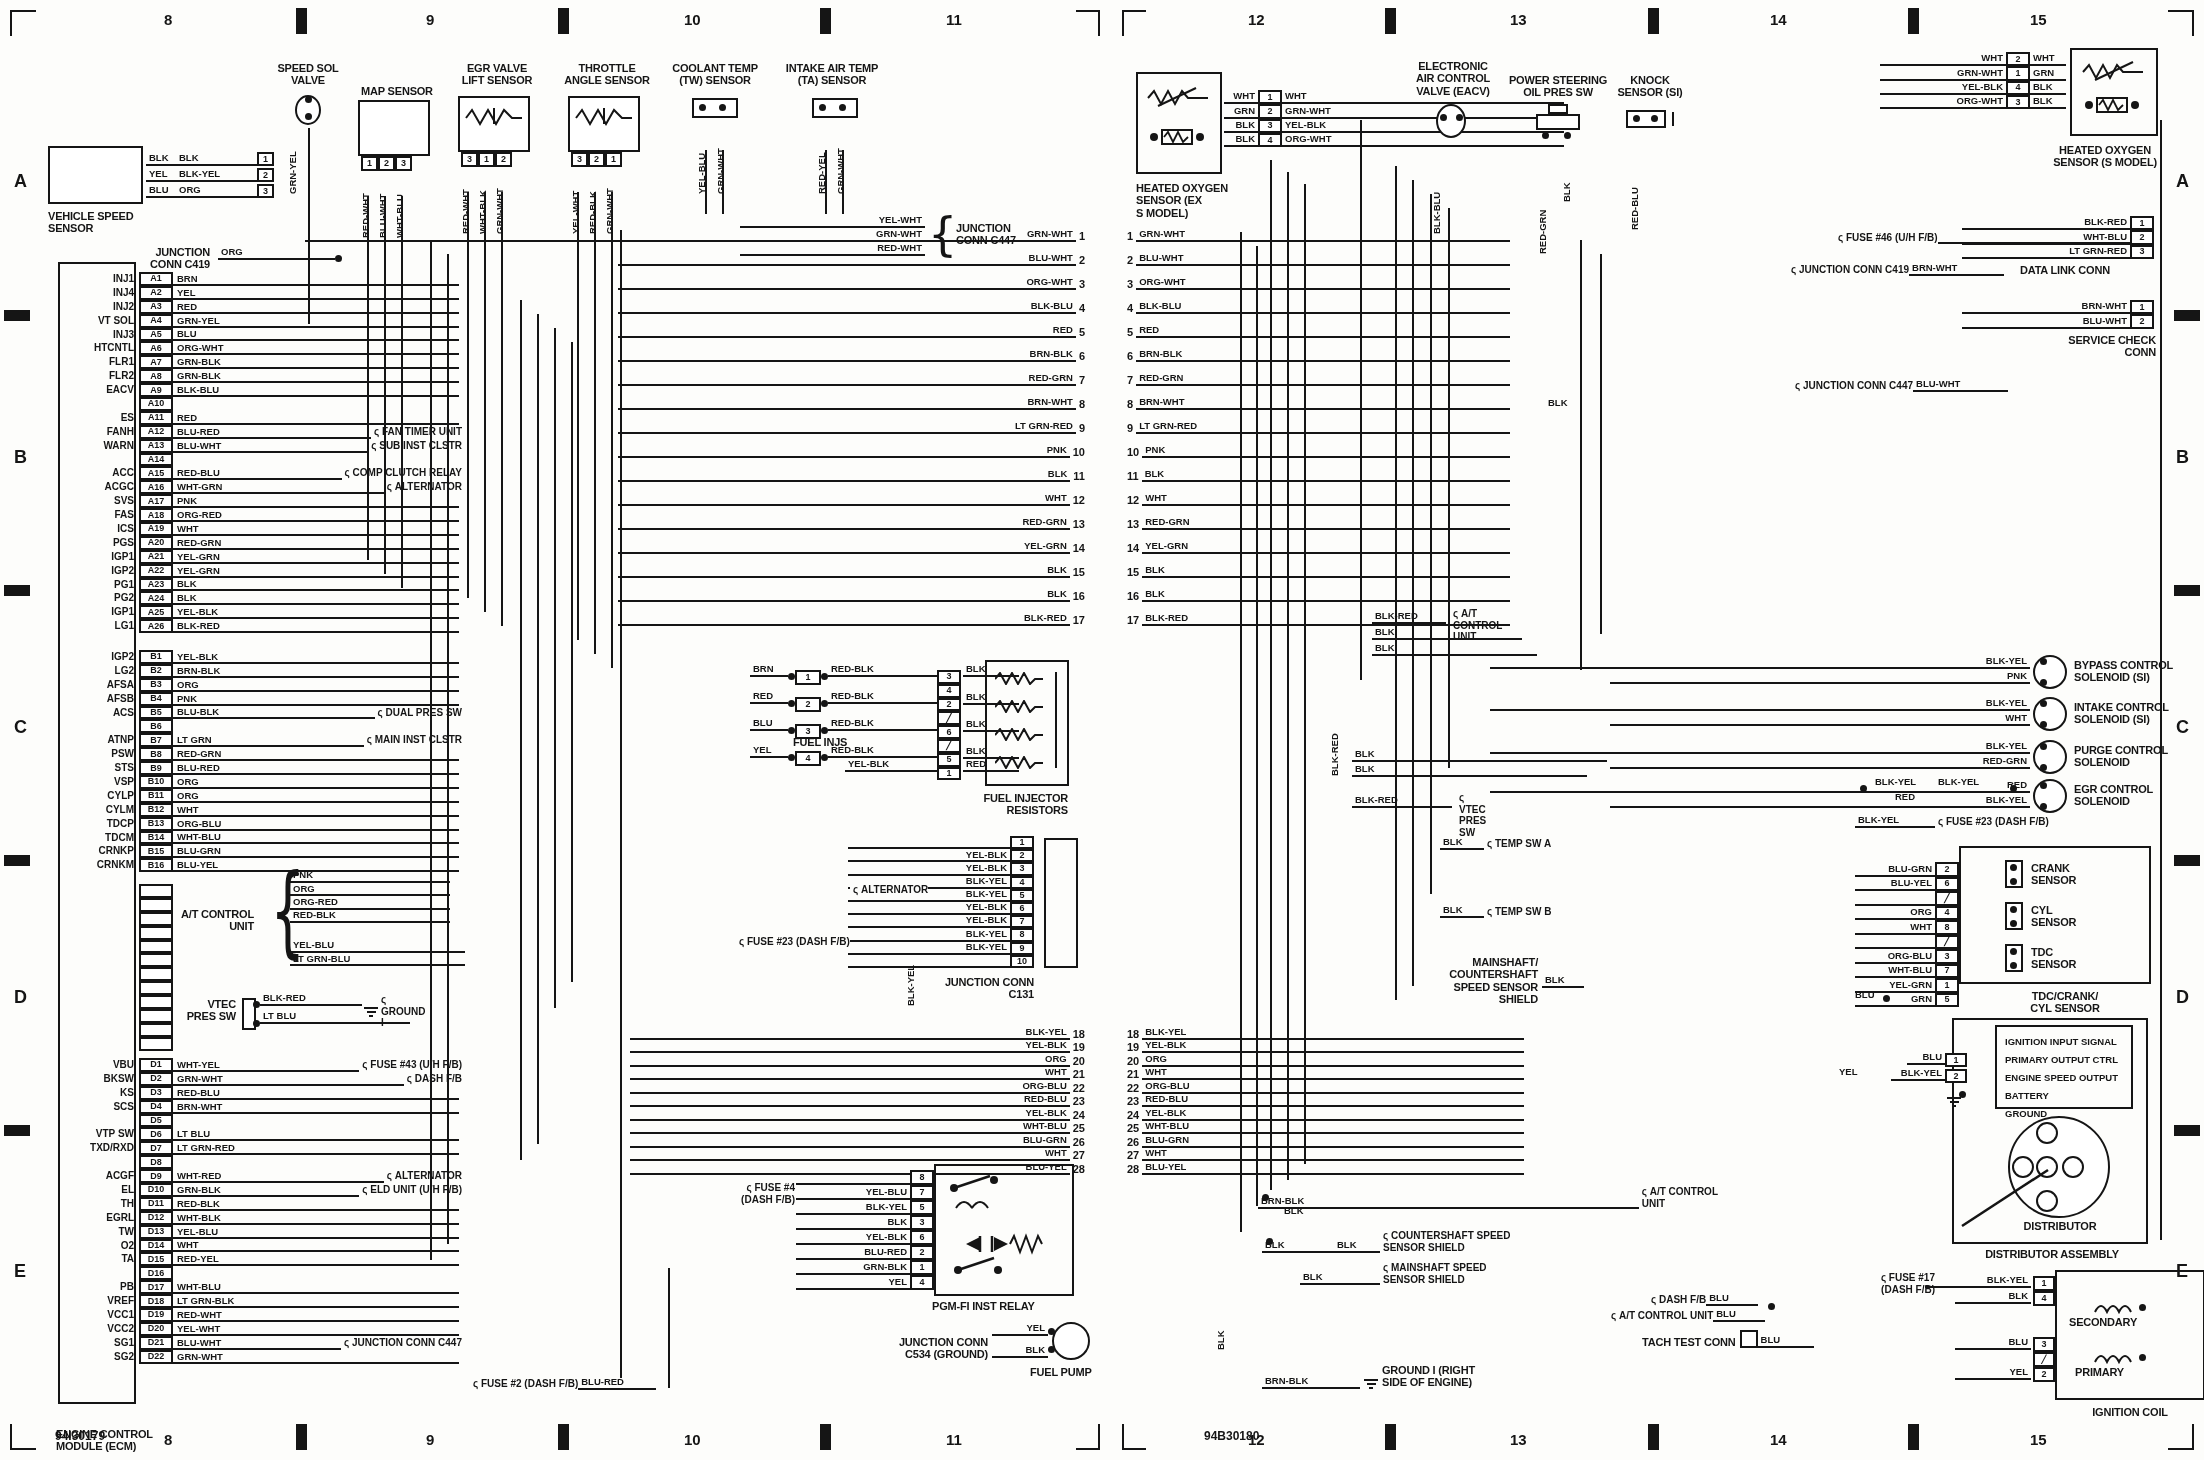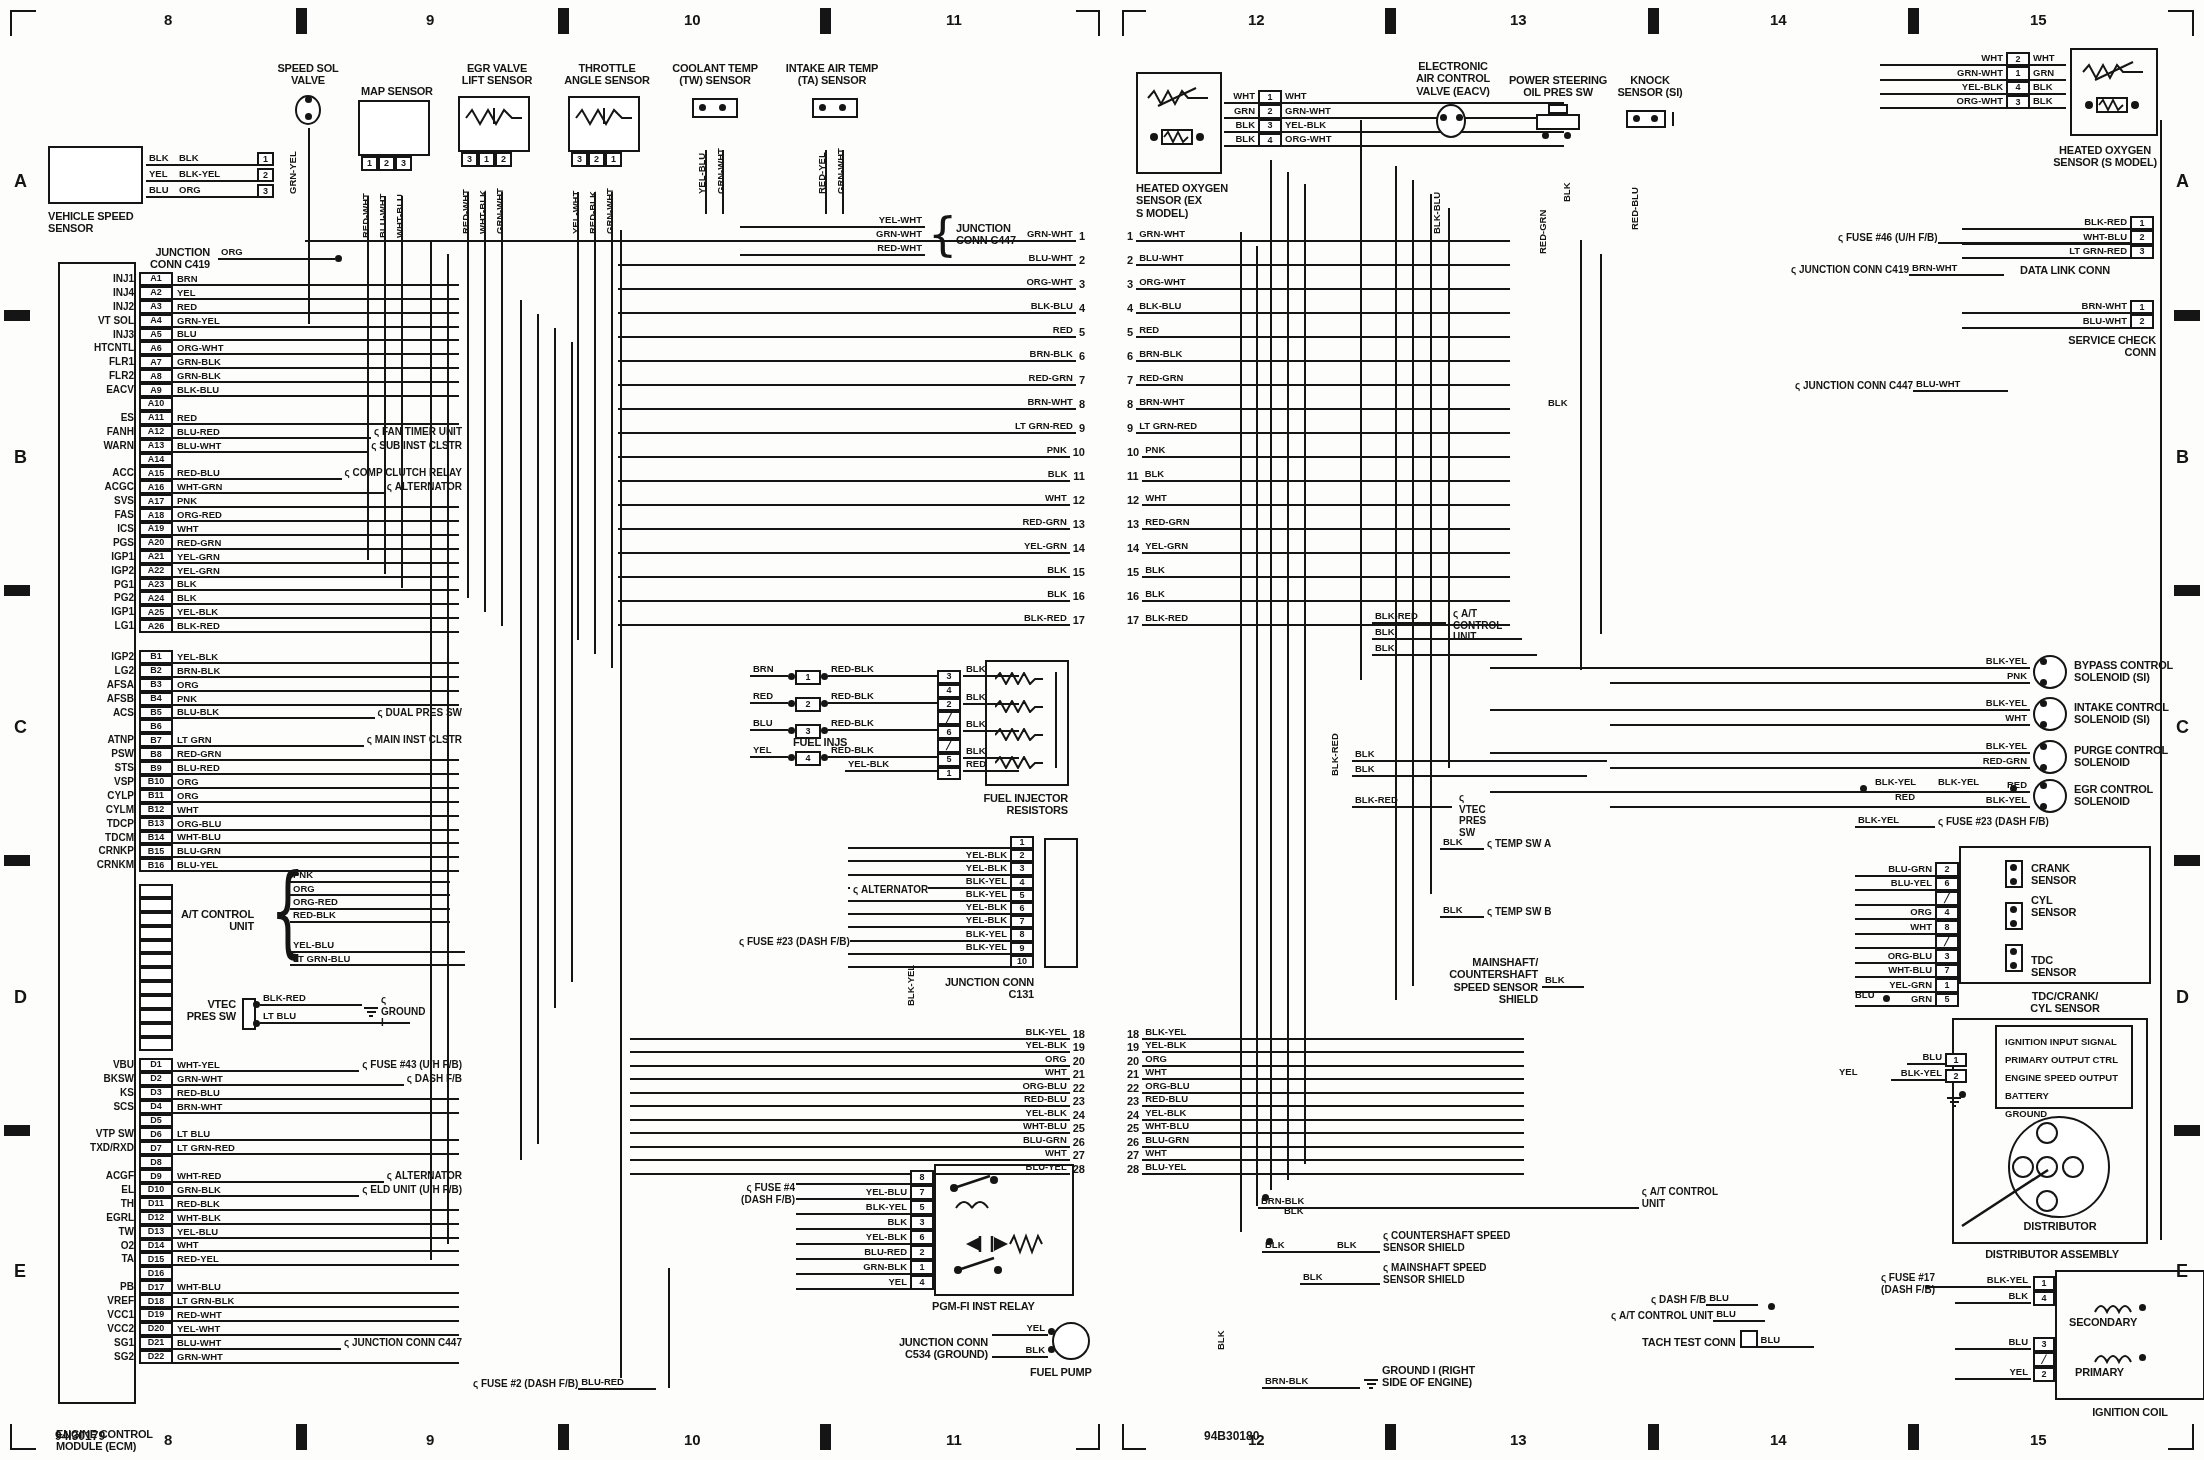--- a/index.html
+++ b/index.html
@@ -1455,26 +1455,26 @@
     <div class="d" style="left:28px;top:133px"></div>
     <div class="A B" style="left:104px;top:-16px;width:192px;height:138px;background:transparent"></div>
     <div class="A B" style="left:150px;top:-2px;width:18px;height:28px"></div>
     <div class="d" style="left:155px;top:2px"></div>
     <div class="d" style="left:155px;top:16px"></div>
     <div class="A L" style="left:176px;top:0px">CRANK
 SENSOR</div>
     <div class="A B" style="left:150px;top:40px;width:18px;height:28px"></div>
     <div class="d" style="left:155px;top:44px"></div>
     <div class="d" style="left:155px;top:58px"></div>
-    <div class="A L" style="left:176px;top:32px">CYL
+    <div class="A L" style="left:176px;top:42px">CYL
 SENSOR</div>
     <div class="A B" style="left:150px;top:82px;width:18px;height:28px"></div>
     <div class="d" style="left:155px;top:86px"></div>
     <div class="d" style="left:155px;top:100px"></div>
-    <div class="A L" style="left:176px;top:92px">TDC
+    <div class="A L" style="left:176px;top:84px">TDC
 SENSOR</div>
     <div class="A L c" style="left:130px;top:128px;width:160px">TDC/CRANK/
 CYL SENSOR</div>
   </div>
 
   <div class="A B" style="left:1952px;top:1018px;width:196px;height:226px;background:transparent"></div>
   <div class="A" style="left:1877px;top:1025px">
     <div class="A W" style="left:-38px;top:42px">YEL</div>
     <div class="A wr" style="left:30px;top:26px;width:38px">
         <span class="wl f r">BLU</span>

